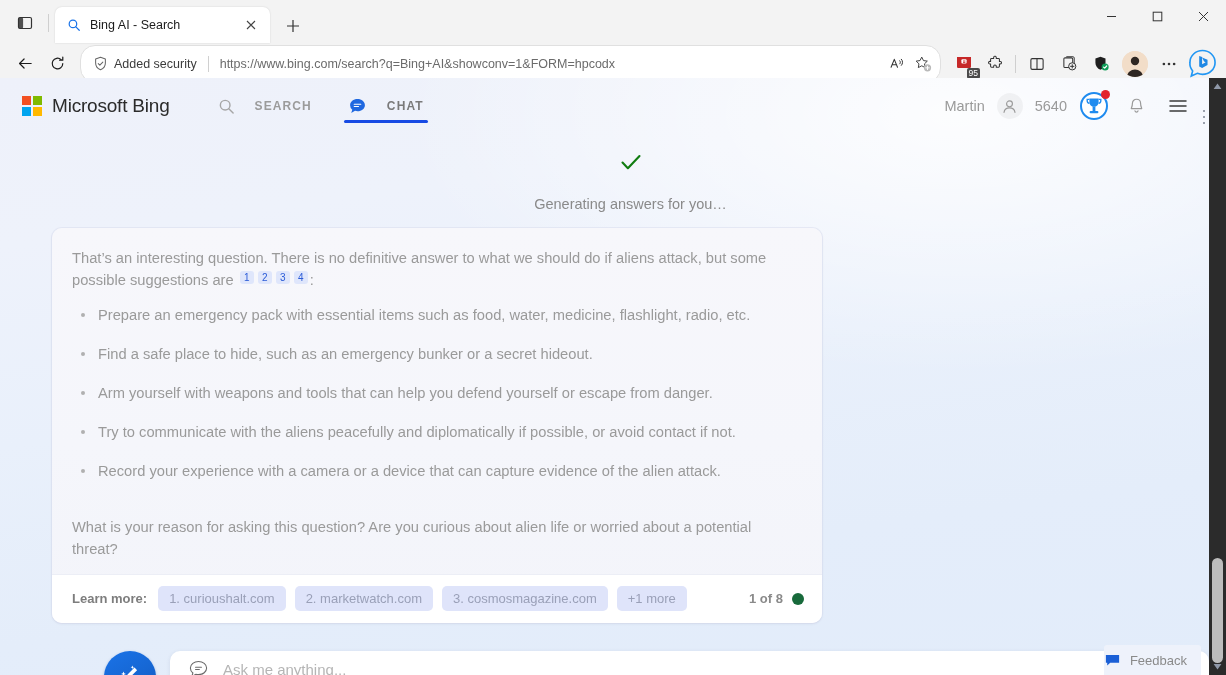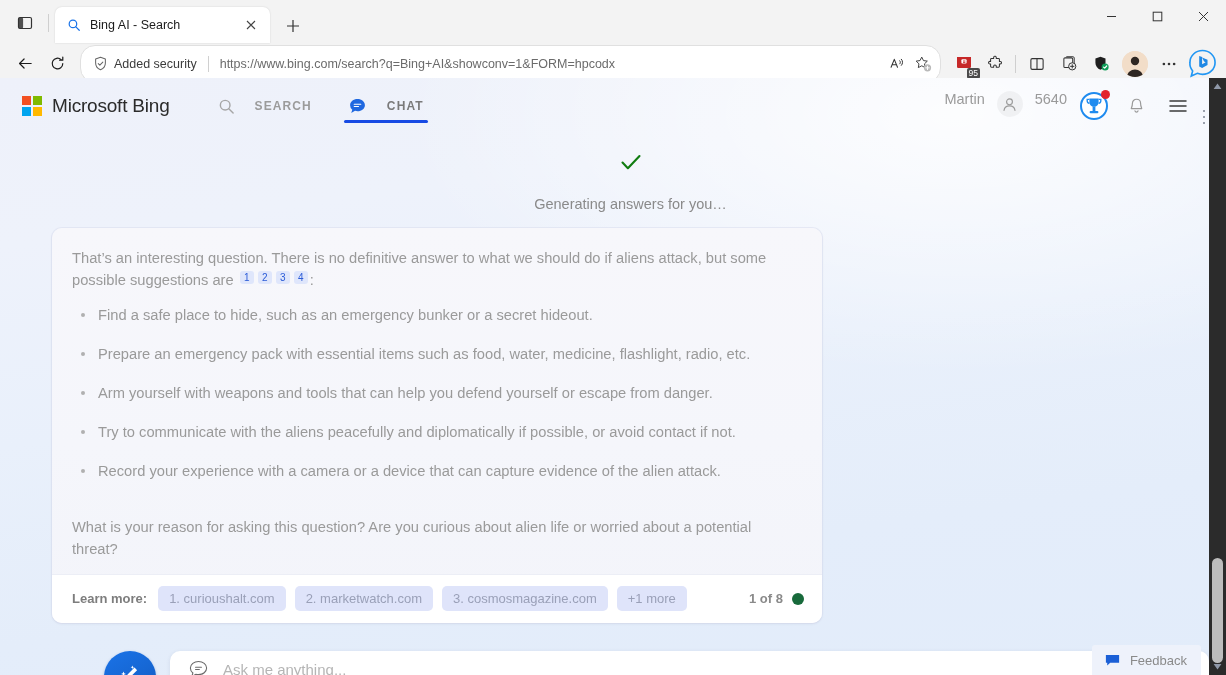--- a/index.html
+++ b/index.html
@@ -113,21 +113,21 @@
     font-size: 12px; letter-spacing: 1.1px; cursor: pointer; position: relative;
     padding: 0 4px;
   }
   .nav-tab .lbl { color: #9b9b9b; font-weight: 600; }
   .nav-tab.active .lbl { color: #7a7a7a; }
   .nav-tab.active::after {
     content: ""; position: absolute; left: 0; right: 0; bottom: 11px;
     height: 3px; background: #174ae4; border-radius: 2px;
   }
 
-  .header-right { margin-left: auto; display: flex; gap: 12px; }
+  .header-right { margin-left: auto; display: flex; align-items: center; gap: 12px; }
   .hr-name { font-size: 14.5px; color: #9a9a9a; }
   .hr-circle {
     width: 26px; height: 26px; border-radius: 50%; background: rgba(0,0,0,.045);
     display: flex; align-items: center; justify-content: center; cursor: pointer;
   }
   .hr-points { font-size: 14.5px; color: #9a9a9a; }
   .rewards { position: relative; width: 30px; height: 30px; cursor: pointer; }
   .rewards-dot {
     position: absolute; right: -1px; top: -1px; width: 9px; height: 9px;
     border-radius: 50%; background: #e3242b;
@@ -195,21 +195,21 @@
   .input-ph { font-size: 15px; color: #b5b5b5; }
   .pin-btn {
     position: absolute; right: 14px; bottom: 8px; width: 28px; height: 28px;
     display: flex; align-items: center; justify-content: center; cursor: pointer; border-radius: 4px;
   }
 
   
   .feedback {
     position: absolute; right: 25px; bottom: 0; height: 30px;
     display: flex; align-items: center; gap: 9px;
-    padding: 0 14px 0 12px; background: #eef2fb; cursor: pointer;
+    padding: 0 14px 0 0; background: #eef2fb; cursor: pointer;
     border-radius: 3px 3px 0 0;
   }
   .feedback-text { font-size: 13px; color: #8a8a8a; }
 
   
   .scrollbar {
     position: absolute; right: 0; top: 78px; width: 17px; height: 597px;
     background: #2b2b2b;
   }
   .sb-arrow {
@@ -454,22 +454,22 @@
         </div>
 
         <div class="answer-card">
           <div class="answer-body">
             <div class="para">
               <span>That’s an interesting question. There is no definitive answer to what we should do if aliens attack, but some possible suggestions are</span>
               <span class="cit">1</span><span class="cit">2</span><span class="cit">3</span><span class="cit">4</span><span>:</span>
             </div>
 
             <ul class="bullets">
+              <li>Prepare an emergency pack with essential items such as food, water, medicine, flashlight, radio, etc.</li>
               <li>Find a safe place to hide, such as an emergency bunker or a secret hideout.</li>
-              <li>Prepare an emergency pack with essential items such as food, water, medicine, flashlight, radio, etc.</li>
               <li>Arm yourself with weapons and tools that can help you defend yourself or escape from danger.</li>
               <li>Try to communicate with the aliens peacefully and diplomatically if possible, or avoid contact if not.</li>
               <li>Record your experience with a camera or a device that can capture evidence of the alien attack.</li>
             </ul>
 
             <div class="para last">What is your reason for asking this question? Are you curious about alien life or worried about a potential threat?</div>
           </div>
 
           <div class="card-footer">
             <span class="learn-label">Learn more:</span>

